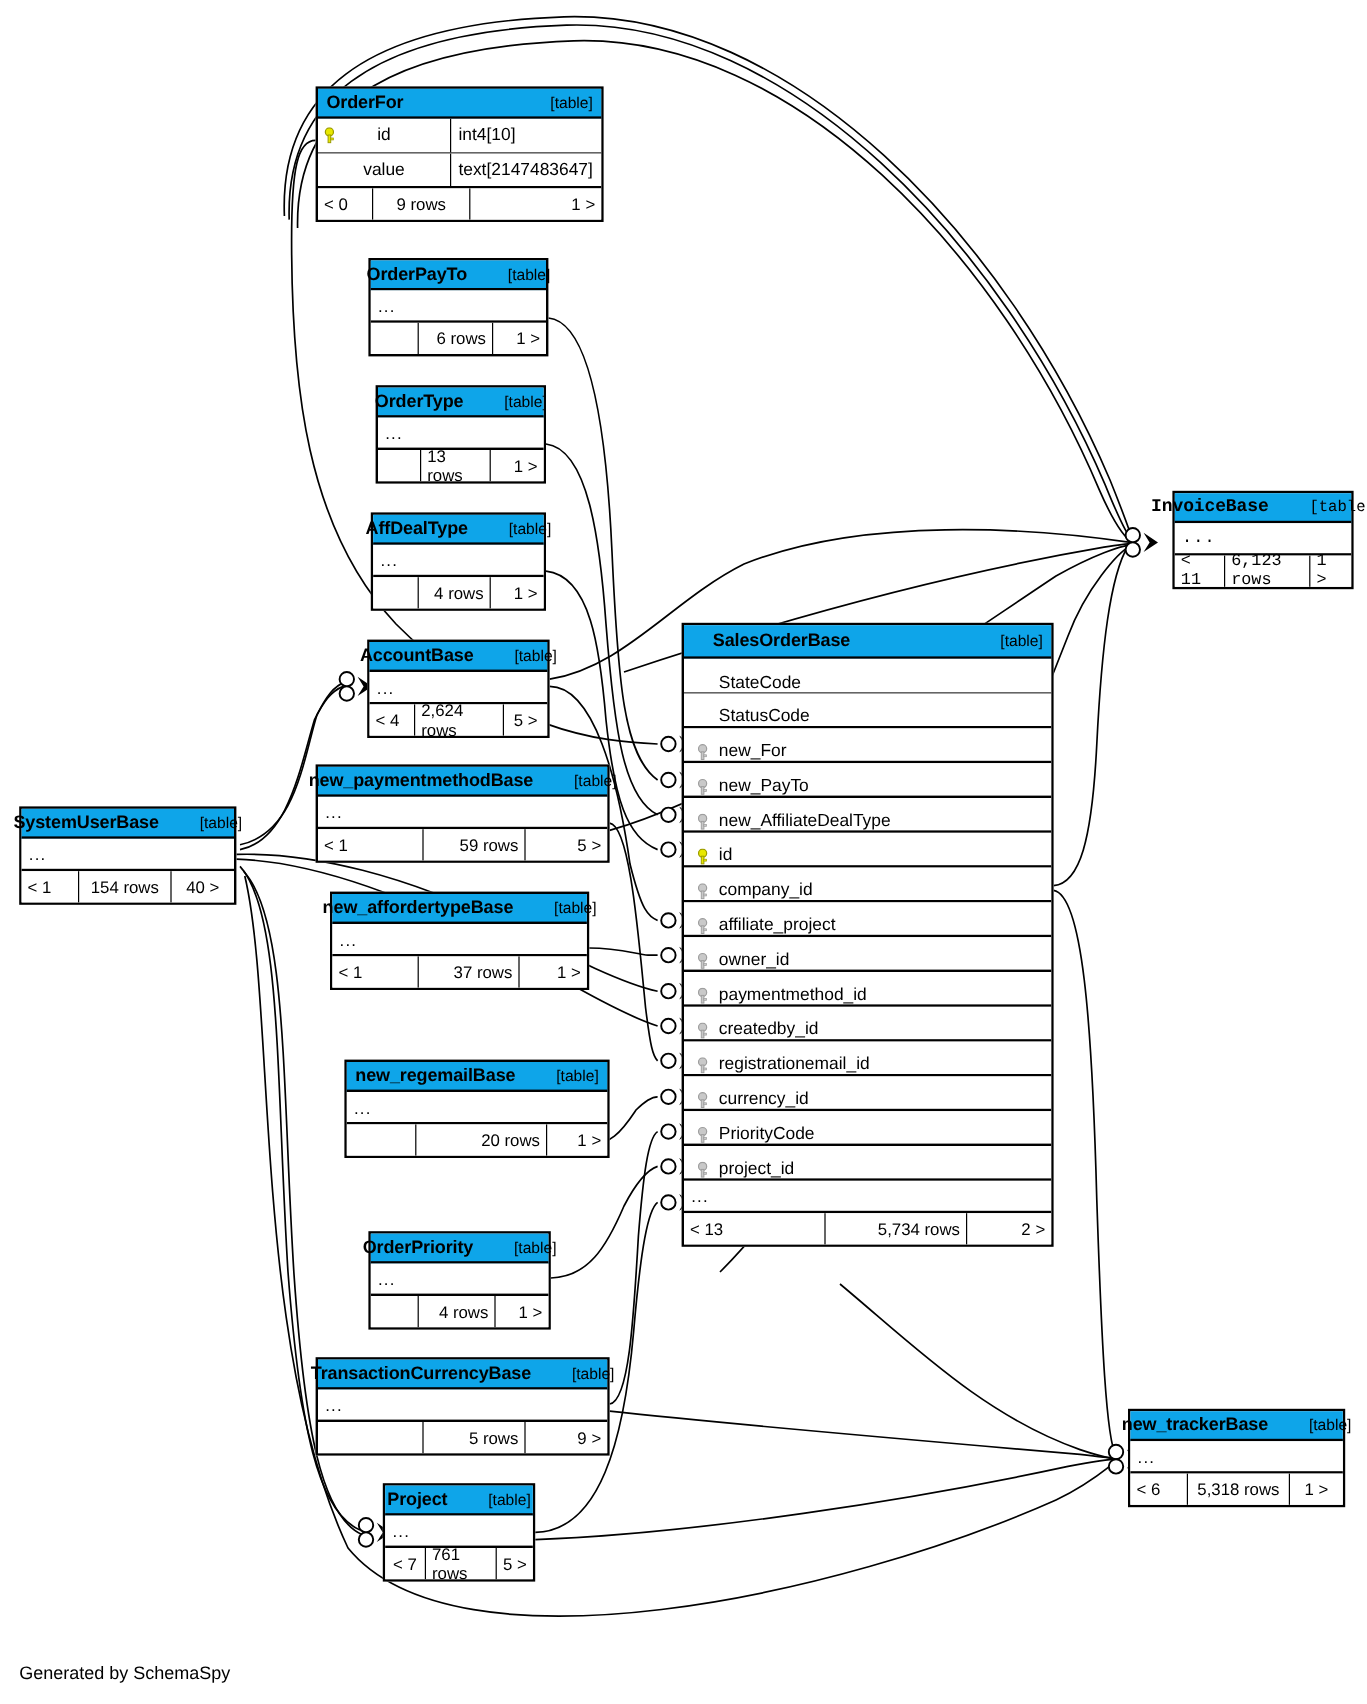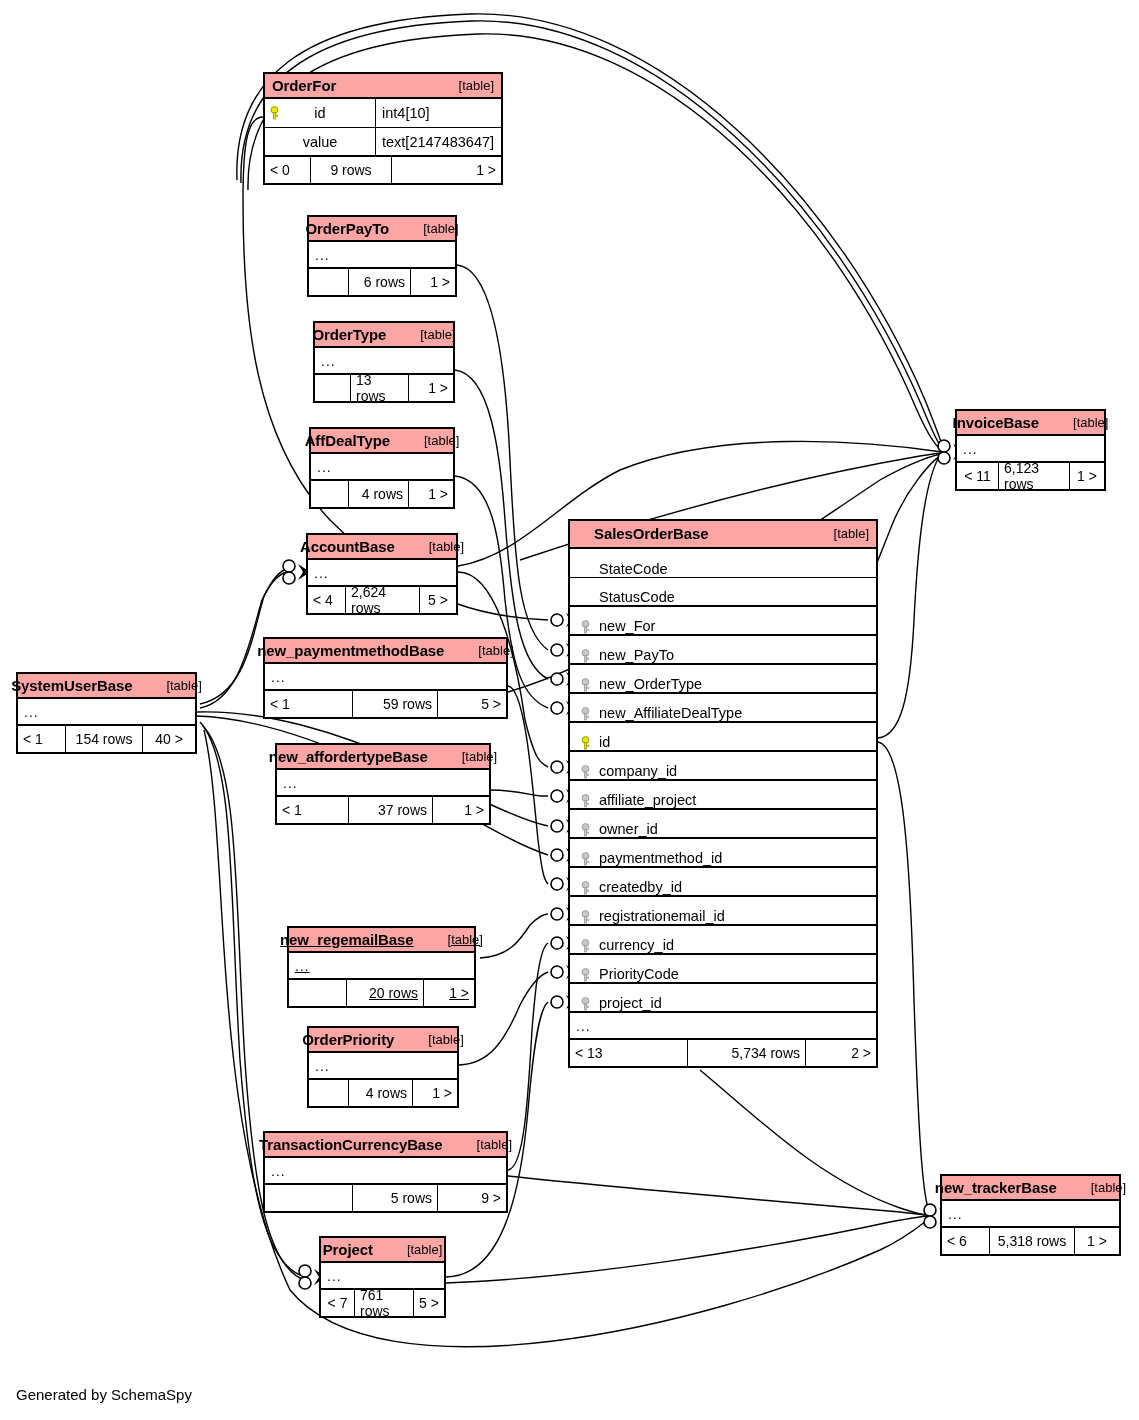--- a/index.html
+++ b/index.html
@@ -32,21 +32,21 @@
     position: absolute;
     border: 2px solid #000;
     background: #ffffff;
     box-sizing: border-box;
     z-index: 5;
   }
   .tbl-title {
     display: flex;
     align-items: center;
     justify-content: space-between;
-    background: #fca5a5;
+    background: #0ea5e9;
     border-bottom: 2px solid #000;
     padding: 2px 7px 3px 7px;
     height: 25px;
     box-sizing: border-box;
     white-space: nowrap;
   }
   .tbl-title .tname {
     font-weight: bold;
     font-size: 15px;
     letter-spacing: -0.1px;
@@ -358,21 +358,21 @@
       <span class="ttag">[table]</span>
     </div>
     <div class="ellipsis-row">...</div>
     <div class="footer-row">
       <div class="fcell f-left" style="flex:0 0 72px;">&lt; 1</div>
       <div class="fcell f-right" style="flex:1;">37 rows</div>
       <div class="fcell f-right" style="flex:0 0 56px;">1 &gt;</div>
     </div>
   </div>
 
-  <div class="table-box" style="left:287px; top:926px; width:189px;text-decoration:underline;">
+  <div class="table-box" style="left:287px; top:883px; width:221px;">
     <div class="tbl-title centered">
       <span class="tname">new_regemailBase</span>
       <span class="ttag">[table]</span>
     </div>
     <div class="ellipsis-row">...</div>
     <div class="footer-row">
       <div class="fcell f-left" style="flex:0 0 58px;"></div>
       <div class="fcell f-right" style="flex:1;">20 rows</div>
       <div class="fcell f-right" style="flex:0 0 50px;">1 &gt;</div>
     </div>
@@ -423,21 +423,21 @@
       <span class="ttag">[table]</span>
     </div>
     <div class="ellipsis-row">...</div>
     <div class="footer-row">
       <div class="fcell f-left" style="flex:0 0 48px;">&lt; 1</div>
       <div class="fcell f-center" style="flex:1;">154 rows</div>
       <div class="fcell f-center" style="flex:0 0 52px;">40 &gt;</div>
     </div>
   </div>
 
-  <div class="table-box" style="left:955px; top:409px; width:151px;">
+  <div class="table-box" style="left:977px; top:409px; width:151px;font-family:Liberation Mono, monospace;">
     <div class="tbl-title centered">
       <span class="tname">InvoiceBase</span>
       <span class="ttag">[table]</span>
     </div>
     <div class="ellipsis-row">...</div>
     <div class="footer-row">
       <div class="fcell f-center" style="flex:0 0 42px;">&lt; 11</div>
       <div class="fcell f-center" style="flex:1;">6,123 rows</div>
       <div class="fcell f-center" style="flex:0 0 34px;">1 &gt;</div>
     </div>
@@ -491,30 +491,20 @@
       <span class="cname">new_PayTo</span>
     </div>
     <div class="col-row thickline">
       <span class="keyslot">
         <svg class="key-icon" width="11" height="14" viewBox="0 0 11 14">
             <circle cx="5.5" cy="4" r="3.4" fill="#c9c9c9" stroke="#9e9e9e" stroke-width="1"></circle>
             <rect x="4.4" y="6.5" width="2.2" height="6.4" fill="#c9c9c9" stroke="#9e9e9e" stroke-width="0.8"></rect>
             <rect x="6.4" y="9" width="2.4" height="1.6" fill="#c9c9c9" stroke="#9e9e9e" stroke-width="0.6"></rect>
           </svg>
       </span>
-      <span class="cname">new_OrderType</span>
-    </div>
-    <div class="col-row thickline">
-      <span class="keyslot">
-        <svg class="key-icon" width="11" height="14" viewBox="0 0 11 14">
-            <circle cx="5.5" cy="4" r="3.4" fill="#c9c9c9" stroke="#9e9e9e" stroke-width="1"></circle>
-            <rect x="4.4" y="6.5" width="2.2" height="6.4" fill="#c9c9c9" stroke="#9e9e9e" stroke-width="0.8"></rect>
-            <rect x="6.4" y="9" width="2.4" height="1.6" fill="#c9c9c9" stroke="#9e9e9e" stroke-width="0.6"></rect>
-          </svg>
-      </span>
       <span class="cname">new_AffiliateDealType</span>
     </div>
     <div class="col-row thickline">
       <span class="keyslot">
         <svg class="key-icon" width="11" height="14" viewBox="0 0 11 14">
             <circle cx="5.5" cy="4" r="3.4" fill="#e8e800" stroke="#9a9a00" stroke-width="1"></circle>
             <rect x="4.4" y="6.5" width="2.2" height="6.4" fill="#e8e800" stroke="#9a9a00" stroke-width="0.8"></rect>
             <rect x="6.4" y="9" width="2.4" height="1.6" fill="#e8e800" stroke="#9a9a00" stroke-width="0.6"></rect>
           </svg>
       </span>

